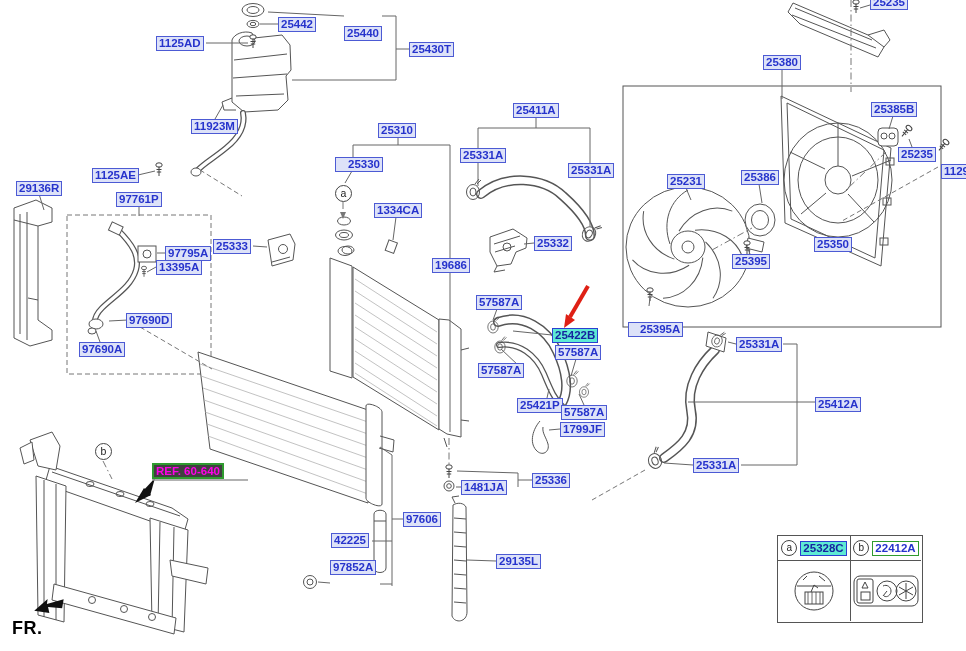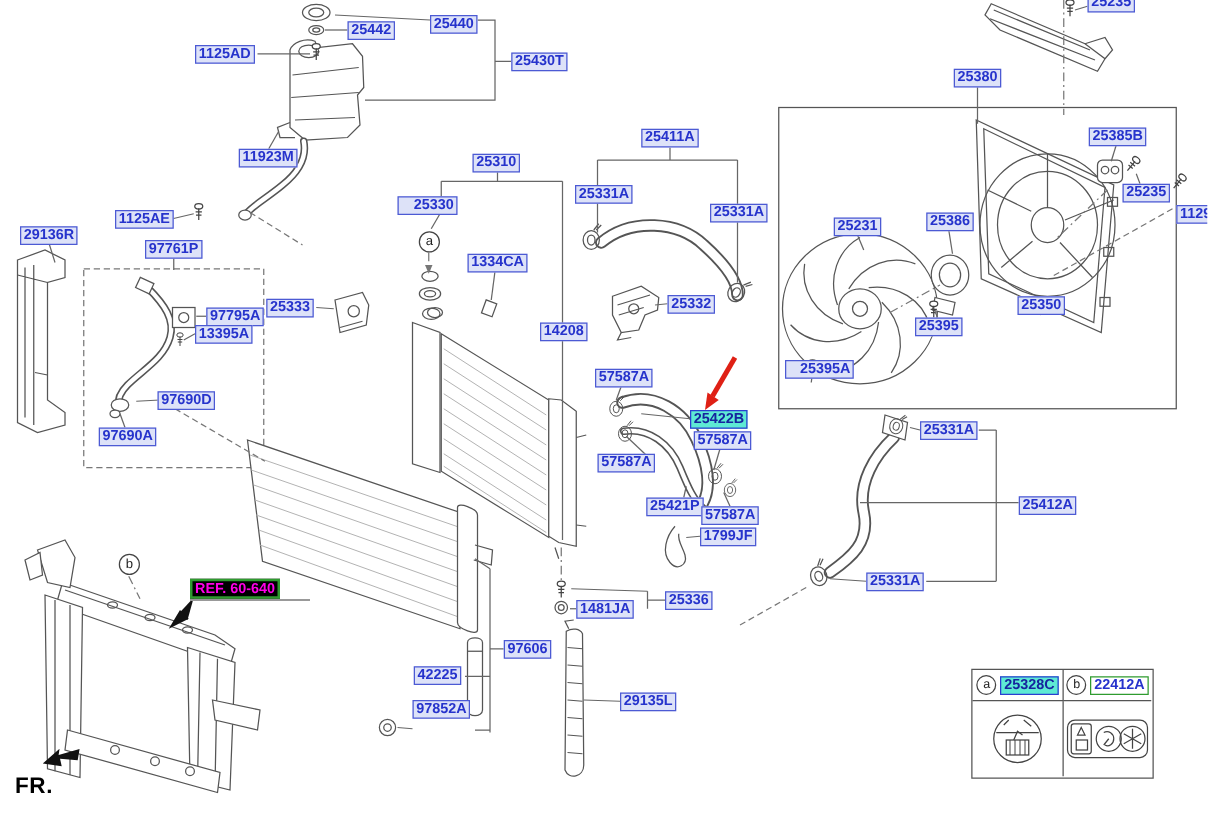--- a/index.html
+++ b/index.html
@@ -4,21 +4,21 @@
 <style>
   html,body{margin:0;padding:0;background:#fff;}
   #canvas{position:relative;width:966px;height:651px;overflow:hidden;background:#fff;
           font-family:"Liberation Sans",sans-serif;}
   #art{position:absolute;left:0;top:0;}
   #label-layer{position:absolute;left:0;top:0;width:100%;height:100%;}
   .plabel{position:absolute;font:bold 11.5px "Liberation Sans",sans-serif;
           color:#2633cc;background:#dde2f8;border:1.5px solid #4c5ad4;
           padding:0 2px;height:13px;line-height:13px;white-space:nowrap;z-index:5;}
   .plabel.selected{background:#5eead4;color:#16249e;border-color:#2b3fd0;}
-  .plabel.ref{background:#000000;color:#ff00e8;border:2px solid #2f9b2f;height:12px;line-height:12px;}
+  .plabel.ref{background:#404040;color:#ff00e8;border:2px solid #2f9b2f;height:12px;line-height:12px;}
   .cmarker{position:absolute;width:15px;height:15px;border:1.2px solid #444;border-radius:50%;
            font:10.5px "Liberation Sans",sans-serif;color:#222;text-align:center;line-height:15px;
            background:#fff;z-index:4;}
   #sheet-indicator{position:absolute;left:952px;top:1px;width:42px;font:11px "Liberation Sans",sans-serif;
            color:#333;z-index:6;margin-left:36px;}
   #fr-block{position:absolute;left:12px;top:596px;z-index:6;}
   #fr-text{font:bold 18px "Liberation Sans",sans-serif;color:#000;letter-spacing:0.5px;}
   
   #legend{position:absolute;left:777px;top:535px;width:144px;height:86px;border:1px solid #555;
           background:#fff;z-index:5;display:grid;grid-template-columns:73px 70px;grid-template-rows:25px 60px;}
@@ -315,39 +315,39 @@
 
   <g>
     <line x1="588" y1="286" x2="570" y2="317" stroke="#df2015" stroke-width="4"></line>
     <polygon points="564,328 575,320 566,314" fill="#df2015"></polygon>
   </g>
 </svg>
 
 <div id="label-layer">
       <div class="plabel" style="left: 156px; top: 36px;">1125AD</div>
       <div class="plabel" style="left: 278px; top: 17px;">25442</div>
-      <div class="plabel" style="left: 344px; top: 12px;">25440</div>
+      <div class="plabel" style="left: 344px; top: 26px;">25440</div>
       <div class="plabel" style="left: 409px; top: 42px;">25430T</div>
       <div class="plabel" style="left: 191px; top: 119px;">11923M</div>
       <div class="plabel" style="left: 378px; top: 123px;">25310</div>
       <div class="plabel" style="left: 16px; top: 181px;">29136R</div>
       <div class="plabel" style="left: 92px; top: 168px;">1125AE</div>
       <div class="plabel" style="left: 116px; top: 192px;">97761P</div>
       <div class="plabel" style="left: 165px; top: 246px;">97795A</div>
       <div class="plabel" style="left: 156px; top: 260px;">13395A</div>
       <div class="plabel" style="left: 213px; top: 239px;">25333</div>
       <div class="plabel" style="left: 126px; top: 313px; text-align: right;">97690D</div>
       <div class="plabel" style="left: 79px; top: 342px;">97690A</div>
-      <div class="plabel" style="left: 318px; top: 157px; padding-left: 12px;">25330</div>
+      <div class="plabel" style="left: 335px; top: 157px; padding-left: 12px;">25330</div>
       <div class="plabel" style="left: 374px; top: 203px;">1334CA</div>
       <div class="plabel" style="left: 460px; top: 148px;">25331A</div>
       <div class="plabel" style="left: 513px; top: 103px;">25411A</div>
       <div class="plabel" style="left: 568px; top: 163px;">25331A</div>
       <div class="plabel" style="left: 534px; top: 236px;">25332</div>
-      <div class="plabel" style="left: 432px; top: 258px;">14208</div>
+      <div class="plabel" style="left: 432px; top: 258px;">19686</div>
       <div class="plabel" style="left: 476px; top: 295px;">57587A</div>
       <div class="plabel selected" style="left: 552px; top: 328px;">25422B</div>
       <div class="plabel" style="left: 555px; top: 345px;">57587A</div>
       <div class="plabel" style="left: 478px; top: 363px;">57587A</div>
       <div class="plabel" style="left: 517px; top: 398px;">25421P</div>
       <div class="plabel" style="left: 561px; top: 405px;">57587A</div>
       <div class="plabel" style="left: 560px; top: 422px;">1799JF</div>
       <div class="plabel" style="left: 461px; top: 480px;">1481JA</div>
       <div class="plabel" style="left: 532px; top: 473px;">25336</div>
       <div class="plabel" style="left: 403px; top: 512px;">97606</div>
@@ -355,21 +355,21 @@
       <div class="plabel" style="left: 330px; top: 560px;">97852A</div>
       <div class="plabel" style="left: 496px; top: 554px;">29135L</div>
       <div class="plabel" style="left: 763px; top: 55px;">25380</div>
       <div class="plabel" style="left: 871px; top: 102px;">25385B</div>
       <div class="plabel" style="left: 898px; top: 147px;">25235</div>
       <div class="plabel" style="left: 941px; top: 164px;">1129</div>
       <div class="plabel" style="left: 667px; top: 174px;">25231</div>
       <div class="plabel" style="left: 741px; top: 170px;">25386</div>
       <div class="plabel" style="left: 732px; top: 254px;">25395</div>
       <div class="plabel" style="left: 814px; top: 237px;">25350</div>
-      <div class="plabel" style="left: 628px; top: 288px; padding-left: 11px;">25395A</div>
+      <div class="plabel" style="left: 628px; top: 322px; padding-left: 11px;">25395A</div>
       <div class="plabel" style="left: 736px; top: 337px;">25331A</div>
       <div class="plabel" style="left: 815px; top: 397px;">25412A</div>
       <div class="plabel" style="left: 693px; top: 458px;">25331A</div>
       <div class="plabel" style="left: 870px; top: -5px;">25235</div>
       <div class="plabel ref" style="left: 152px; top: 463px;">REF. 60-640</div>
       <div class="cmarker" style="left: 335px; top: 185px;">a</div>
       <div class="cmarker" style="left: 95px; top: 443px;">b</div>
     </div>
 
 <div id="sheet-indicator">1 of 2</div>

